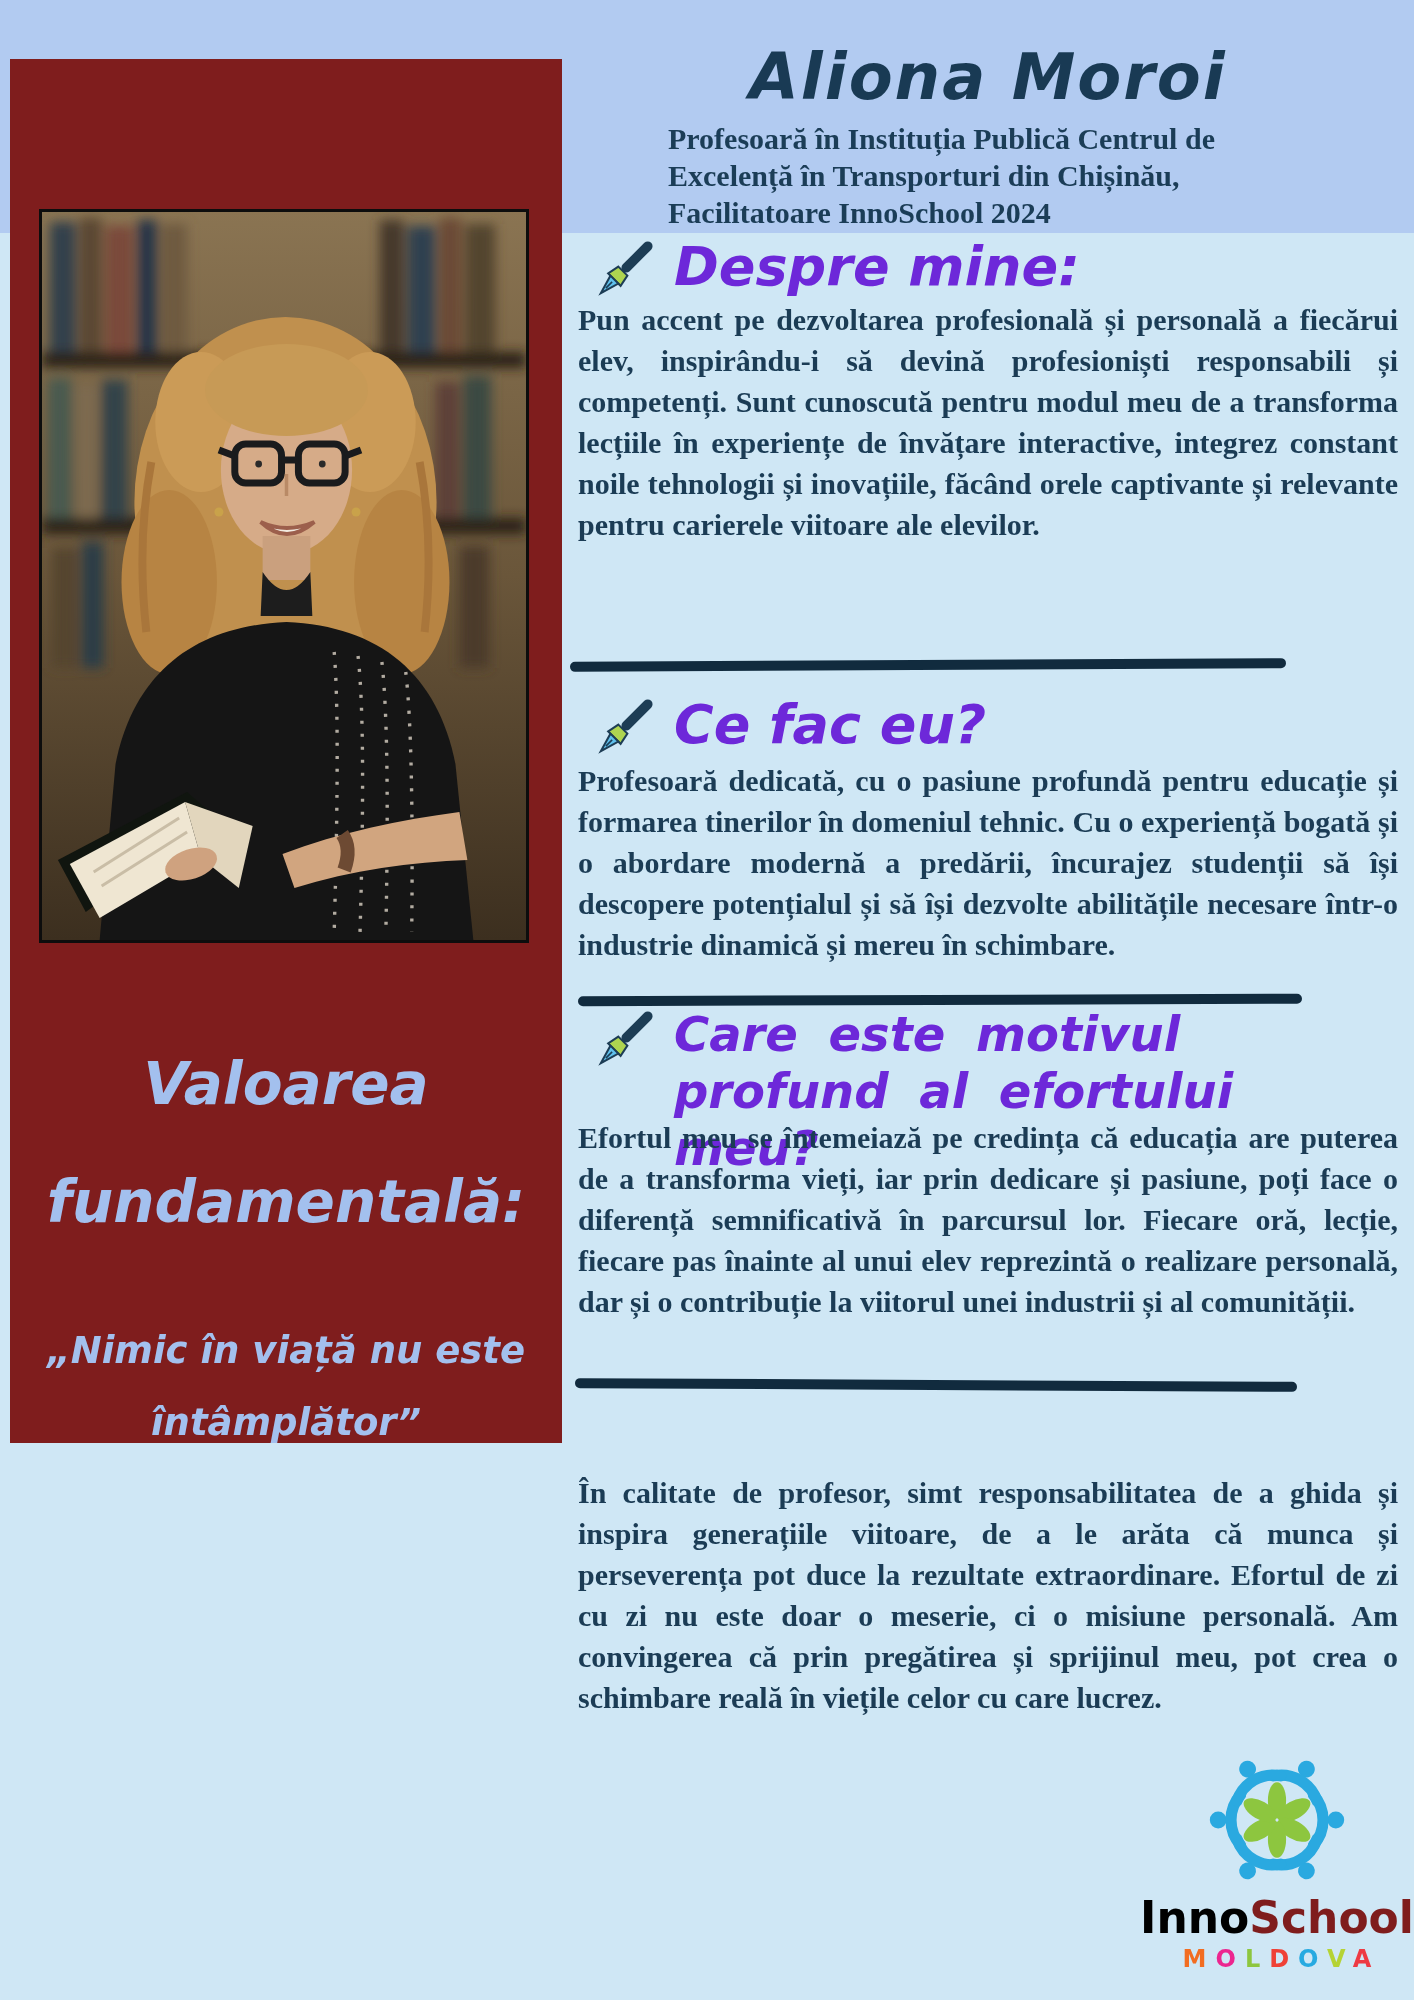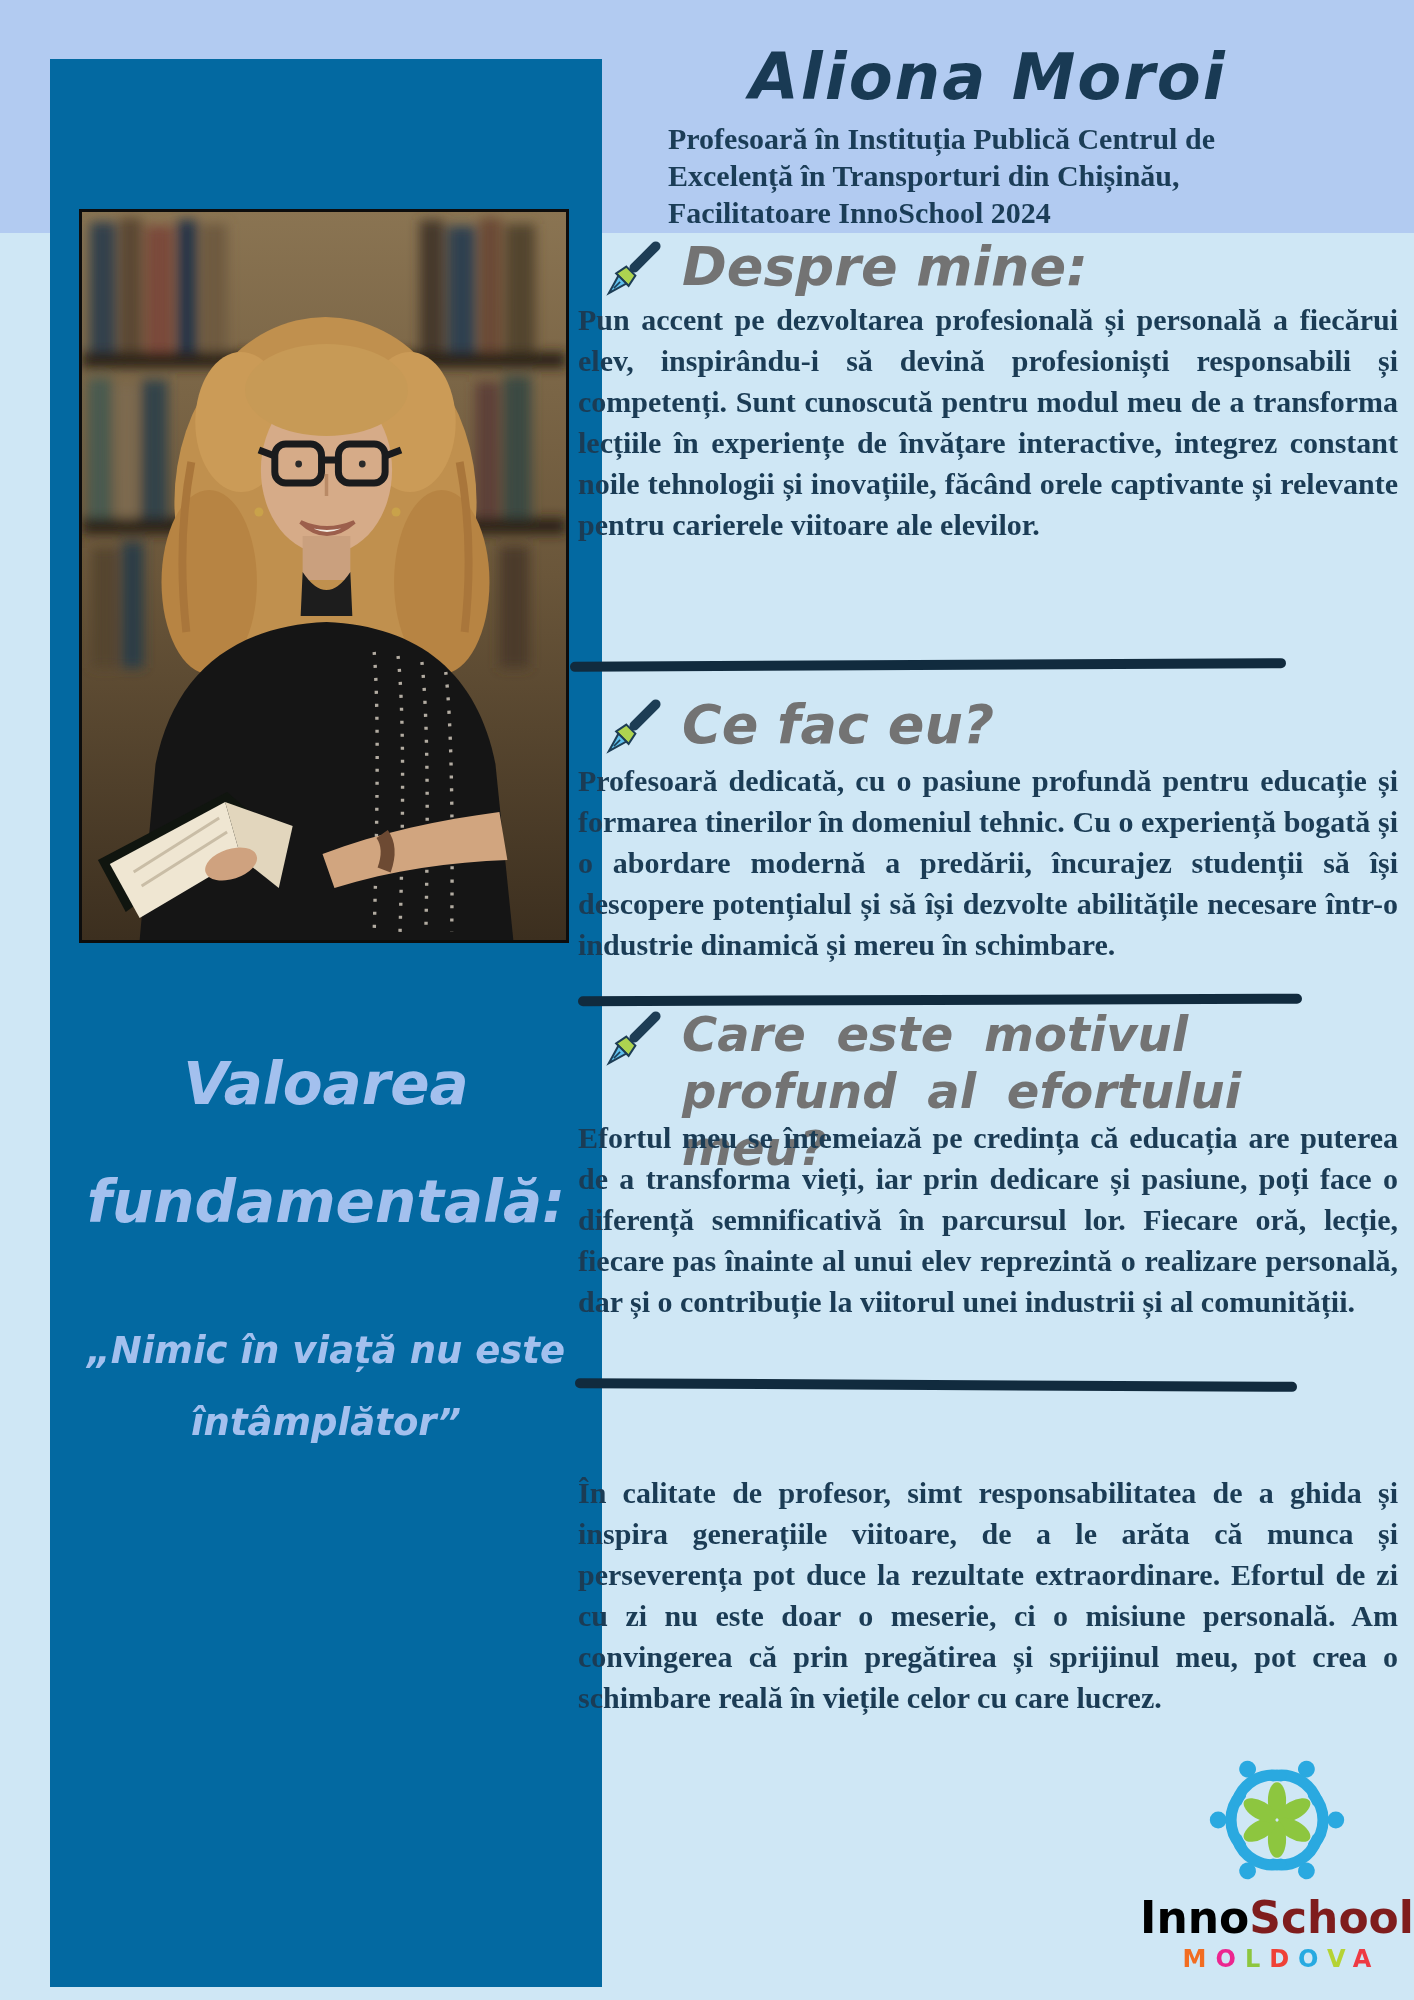--- a/index.html
+++ b/index.html
@@ -3,21 +3,21 @@
 <meta charset="utf-8">
 <style>
   html,body{margin:0;padding:0;background:#cfe7f5;}
   .page{
     position:relative;width:1414px;height:2000px;overflow:hidden;
     background:#cfe7f5;font-family:"Liberation Serif",serif;
   }
   .header-band{position:absolute;left:0;top:0;width:1414px;height:233px;background:#b2cbf1;}
 
   
-  .sidebar{position:absolute;left:10px;top:59px;width:552px;height:1928px;background:#0369a1;margin-left:40px;}
+  .sidebar{position:absolute;left:10px;top:59px;width:552px;height:1384px;background:#7f1d1d;}
   .photo{
     position:absolute;left:29px;top:150px;width:490px;height:734px;
     background:#5f4c33;border:3px solid #0d0d0d;box-sizing:border-box;overflow:hidden;
   }
   .photo svg{display:block;width:100%;height:100%;}
   .value-heading{
     position:absolute;left:0;top:966px;width:100%;text-align:center;
     font-family:"DejaVu Sans",sans-serif;font-style:italic;font-weight:700;
     font-size:58px;line-height:118px;color:#a3c0ee;
   }
@@ -32,23 +32,23 @@
   .title{
     position:absolute;top:40px;left:0;width:100%;text-align:center;
     font-family:"DejaVu Sans",sans-serif;font-style:italic;font-weight:700;
     font-size:64px;line-height:74px;letter-spacing:2px;color:#193a54;
   }
   .subtitle{
     position:absolute;top:120px;left:50%;transform:translateX(-50%);width:640px;
     text-align:left;font-weight:700;font-size:30px;line-height:37px;color:#1b3d57;
   }
   .sec-head{
-    position:absolute;left:12px;padding-left:92px;box-sizing:border-box;
+    position:absolute;left:4px;padding-left:92px;box-sizing:border-box;
     font-family:"DejaVu Sans",sans-serif;font-style:italic;font-weight:700;
-    font-size:54px;line-height:62px;color:#737373;white-space:nowrap;
+    font-size:54px;line-height:62px;color:#6d28d9;white-space:nowrap;
   }
   .sec-head .brush{position:absolute;left:2px;top:-8px;width:80px;height:84px;}
   .sec-head-3{white-space:normal;width:700px;font-size:48px;line-height:57px;word-spacing:14px;}
   .para{
     position:absolute;left:0;width:820px;text-align:justify;
     font-weight:700;font-size:30px;line-height:41px;color:#1b3c55;
   }
   .divider{position:absolute;height:10px;background:#112b3e;border-radius:6px;}
   .d1{top:660px;left:-8px;width:716px;transform:rotate(-0.3deg);}
   .d2{top:995px;left:0px;width:724px;transform:rotate(-0.2deg);}

